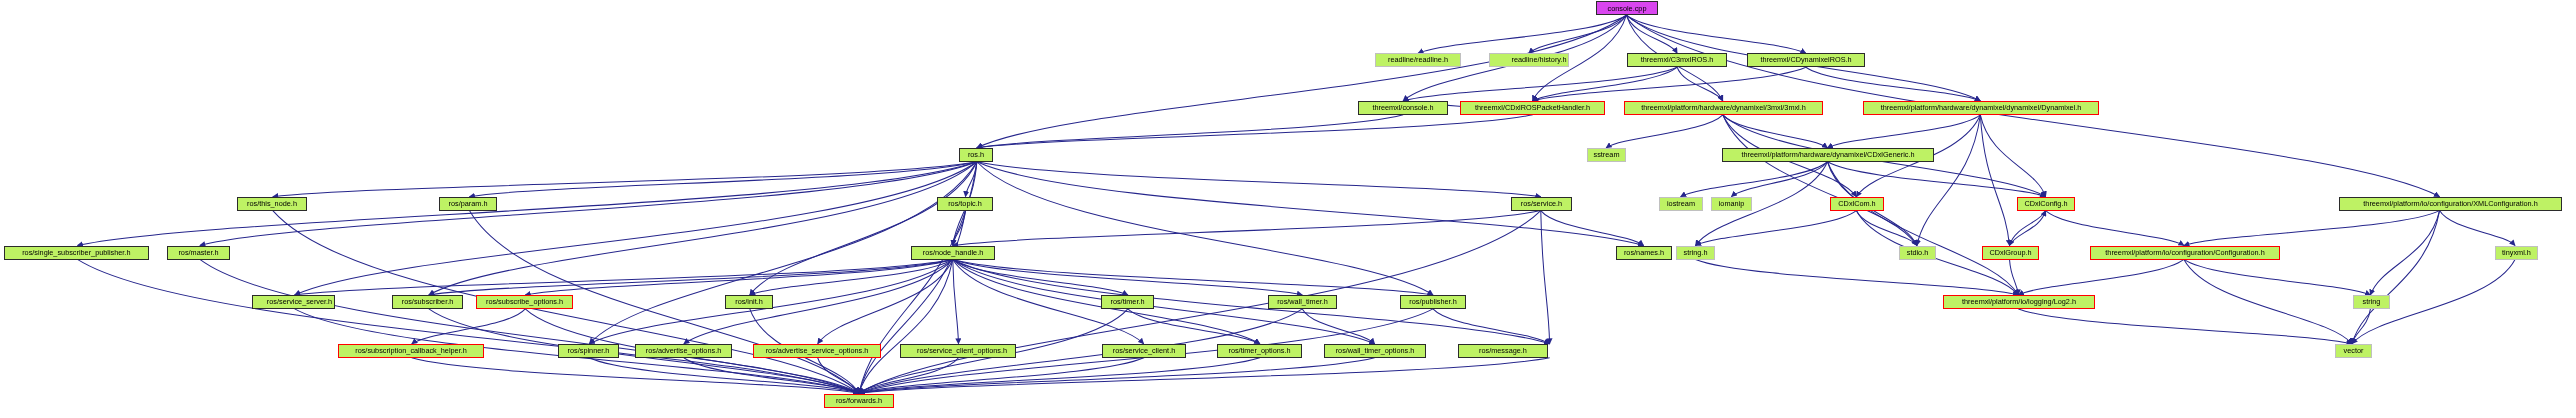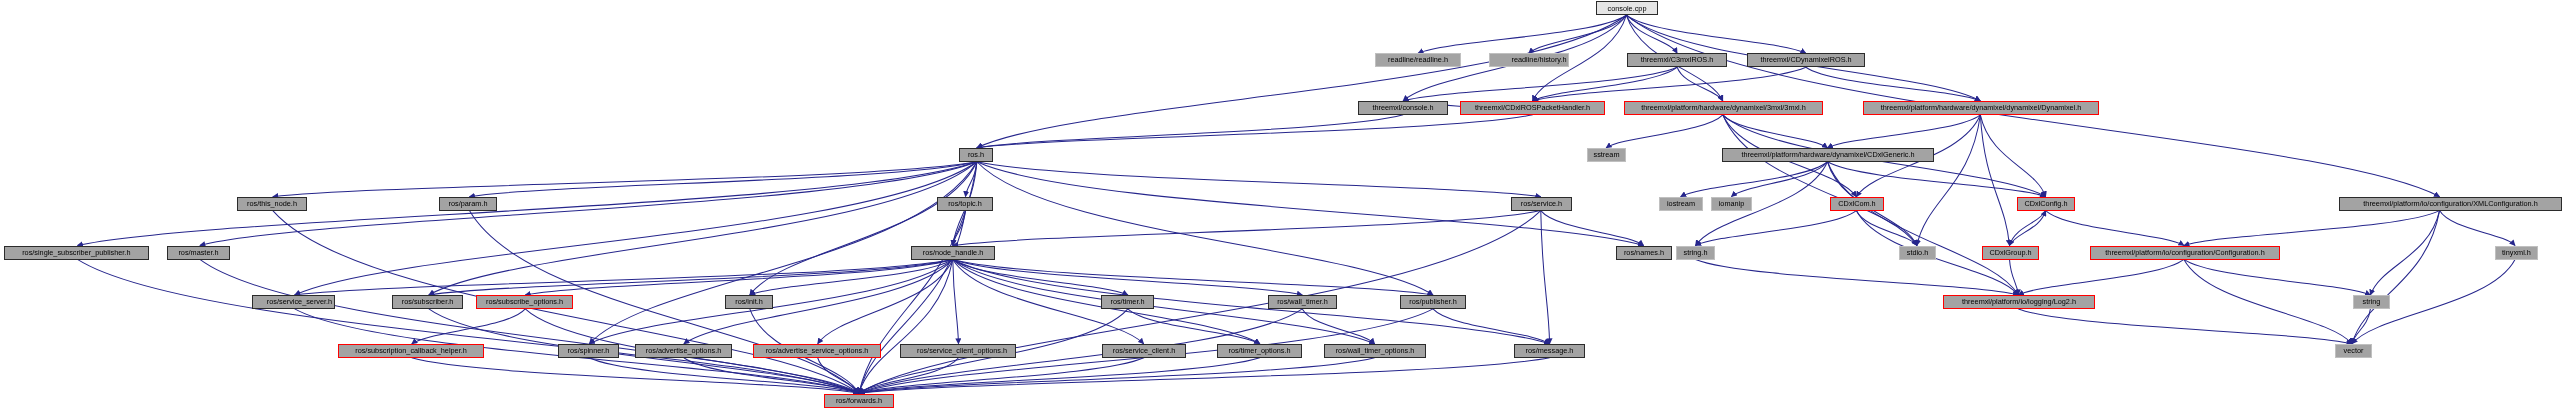--- a/index.html
+++ b/index.html
@@ -1,25 +1,25 @@
 <!DOCTYPE html>
 <html style="font-size:10.2px"><head>
 <meta charset="utf-8">
 <style>
   html,body{margin:0;padding:0;background:#ffffff;}
   #stage{position:relative;width:2576px;height:418px;background:#ffffff;
          font-family:"Liberation Sans",sans-serif;overflow:hidden;}
   #edges{position:absolute;left:0;top:0;width:2576px;height:418px;pointer-events:none;}
   .node{position:absolute;box-sizing:border-box;display:flex;align-items:center;
         justify-content:center;white-space:nowrap;height:14px;
-        font-size:7.3px;line-height:1;color:#000000;background:#a3a3a3;
+        font-size:7.3px;line-height:1;color:#000000;background:#bef264;
         border:0.6px solid #c0c0c0;}
   .node.solid{border:0.9px solid #2b2b2b;}
   .node.red{border:0.9px solid #ff0000;}
-  .node.root{background:#e5e5e5;border:0.9px solid #2b2b2b;}
+  .node.root{background:#d946ef;border:0.9px solid #2b2b2b;}
   .node span{padding:0 3.2px;}
 </style>
 </head>
 <body>
 
 <div id="stage">
   <svg id="edges" xmlns="http://www.w3.org/2000/svg" viewBox="0 0 4057 659">
     <defs>
       <marker id="arw" viewBox="0 0 10 10" refX="9" refY="5" markerWidth="6" markerHeight="6" orient="auto-start-reverse">
         <path d="M 0 0 L 10 5 L 0 10 z" fill="#26268c"></path>
@@ -278,21 +278,21 @@
       </div>
       <div class="node solid" style="left: 1102px; top: 344px; width: 84px;">
         <span>ros/service_client.h</span>
       </div>
       <div class="node solid" style="left: 1217px; top: 344px; width: 85px;">
         <span>ros/timer_options.h</span>
       </div>
       <div class="node solid" style="left: 1324px; top: 344px; width: 102px;">
         <span>ros/wall_timer_options.h</span>
       </div>
-      <div class="node solid" style="left: 1514px; top: 344px; width: 71px;">
+      <div class="node solid" style="left: 1458px; top: 344px; width: 90px;">
         <span>ros/message.h</span>
       </div>
       <div class="node red" style="left: 824px; top: 394px; width: 70px; text-align: center;">
         <span>ros/forwards.h</span>
       </div>
     </div>
 </div>
 
 
 </body></html>

